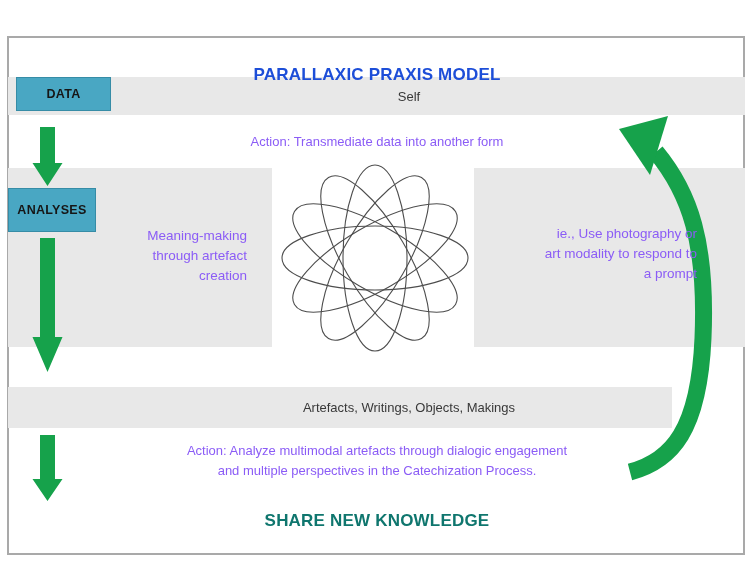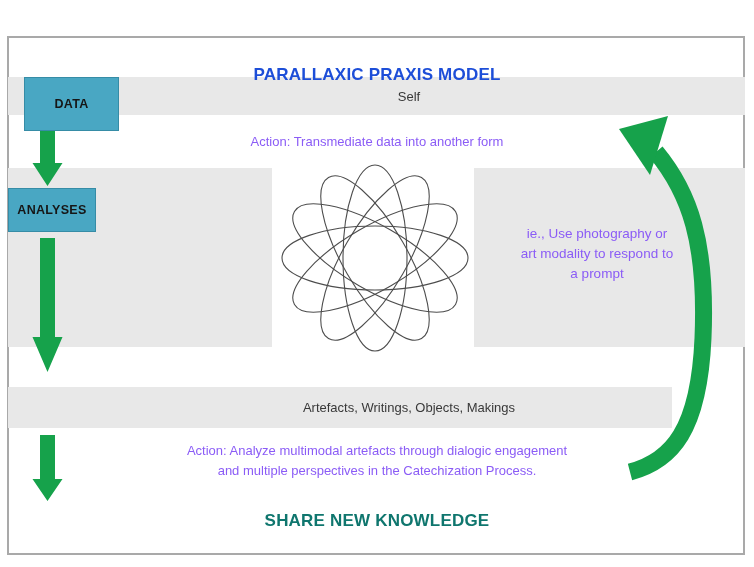--- a/index.html
+++ b/index.html
@@ -8,36 +8,36 @@
   .frame{position:absolute;left:7px;top:36px;width:738px;height:519px;border:2px solid #a9a9a9;box-sizing:border-box;z-index:1;background:transparent;}
   .band{position:absolute;background:var(--band-gray,#e8e8e8);z-index:2;}
   .bar-data{left:8px;top:77px;width:737px;height:38px;}
   .block-left{left:8px;top:168px;width:264px;height:179px;}
   .block-right{left:474px;top:168px;width:271px;height:179px;}
   .bar-renderings{left:8px;top:387px;width:664px;height:41px;}
   .overlay{position:absolute;left:0;top:0;width:754px;height:567px;z-index:4;pointer-events:none;}
   .teal{position:absolute;background:var(--teal,#49a7c3);border:1px solid rgba(0,60,80,0.25);box-sizing:border-box;
         display:flex;align-items:center;justify-content:center;z-index:6;
         font-weight:bold;font-size:12.5px;letter-spacing:.3px;color:#161616;}
-  .teal-data{left:24px;top:77px;width:95px;height:54px;}
+  .teal-data{left:16px;top:77px;width:95px;height:34px;}
   .teal-analyses{left:8px;top:188px;width:88px;height:44px;}
   .teal-renderings{left:8px;top:386px;width:110px;height:44px;}
   .txt{position:absolute;z-index:7;color:#8b5cf6;}
   .center{left:0;width:754px;text-align:center;}
   .title{top:45px;font-size:17px;font-weight:bold;color:#1d4ed8;letter-spacing:.2px;margin-top:20px;}
   .rowval{font-size:13px;color:#383838;margin-left:32px;}
   .self-val{top:89px;}
   .rend-val{top:400px;}
   .action{font-size:13px;line-height:20px;white-space:pre-line;}
   .action1{top:132px;}
   .action2{top:362px;}
   .action3{top:441px;}
   .note{font-size:13.5px;line-height:20px;white-space:pre-line;}
   .note-left{left:8px;top:226px;width:239px;text-align:right;}
-  .note-right{left:497px;top:224px;width:200px;text-align:center;}
+  .note-right{left:497px;top:224px;width:200px;text-align:right;}
   .footer{top:511px;font-size:17px;font-weight:bold;color:#0f766e;letter-spacing:.2px;}
   .green-fill{fill:var(--green,#16a24b);}
   .green-stroke{stroke:var(--green,#16a24b);}
   .spiro{stroke:#4d4d4d;stroke-width:1.1;fill:none;}
 </style>
 </head>
 <body>
 
 <div class="canvas">
 
@@ -69,20 +69,23 @@
   <div class="teal teal-data">
     <span>DATA</span>
   </div>
   <div class="teal teal-analyses">
     <span>ANALYSES</span>
   </div>
 
   <div class="txt center title">PARALLAXIC PRAXIS MODEL</div>
   <div class="txt center rowval self-val">Self</div>
   <div class="txt center action action1">Action: Transmediate data into another form</div>
+  <div class="txt note note-left">Meaning-making
+through artefact
+creation</div>
   <div class="txt note note-right">ie., Use photography or
 art modality to respond to
 a prompt</div>
   <div class="txt center rowval rend-val">Artefacts, Writings, Objects, Makings</div>
   <div class="txt center action action3">Action: Analyze multimodal artefacts through dialogic engagement
 and multiple perspectives in the Catechization Process.</div>
   <div class="txt center footer">SHARE NEW KNOWLEDGE</div>
 
 </div>
 

